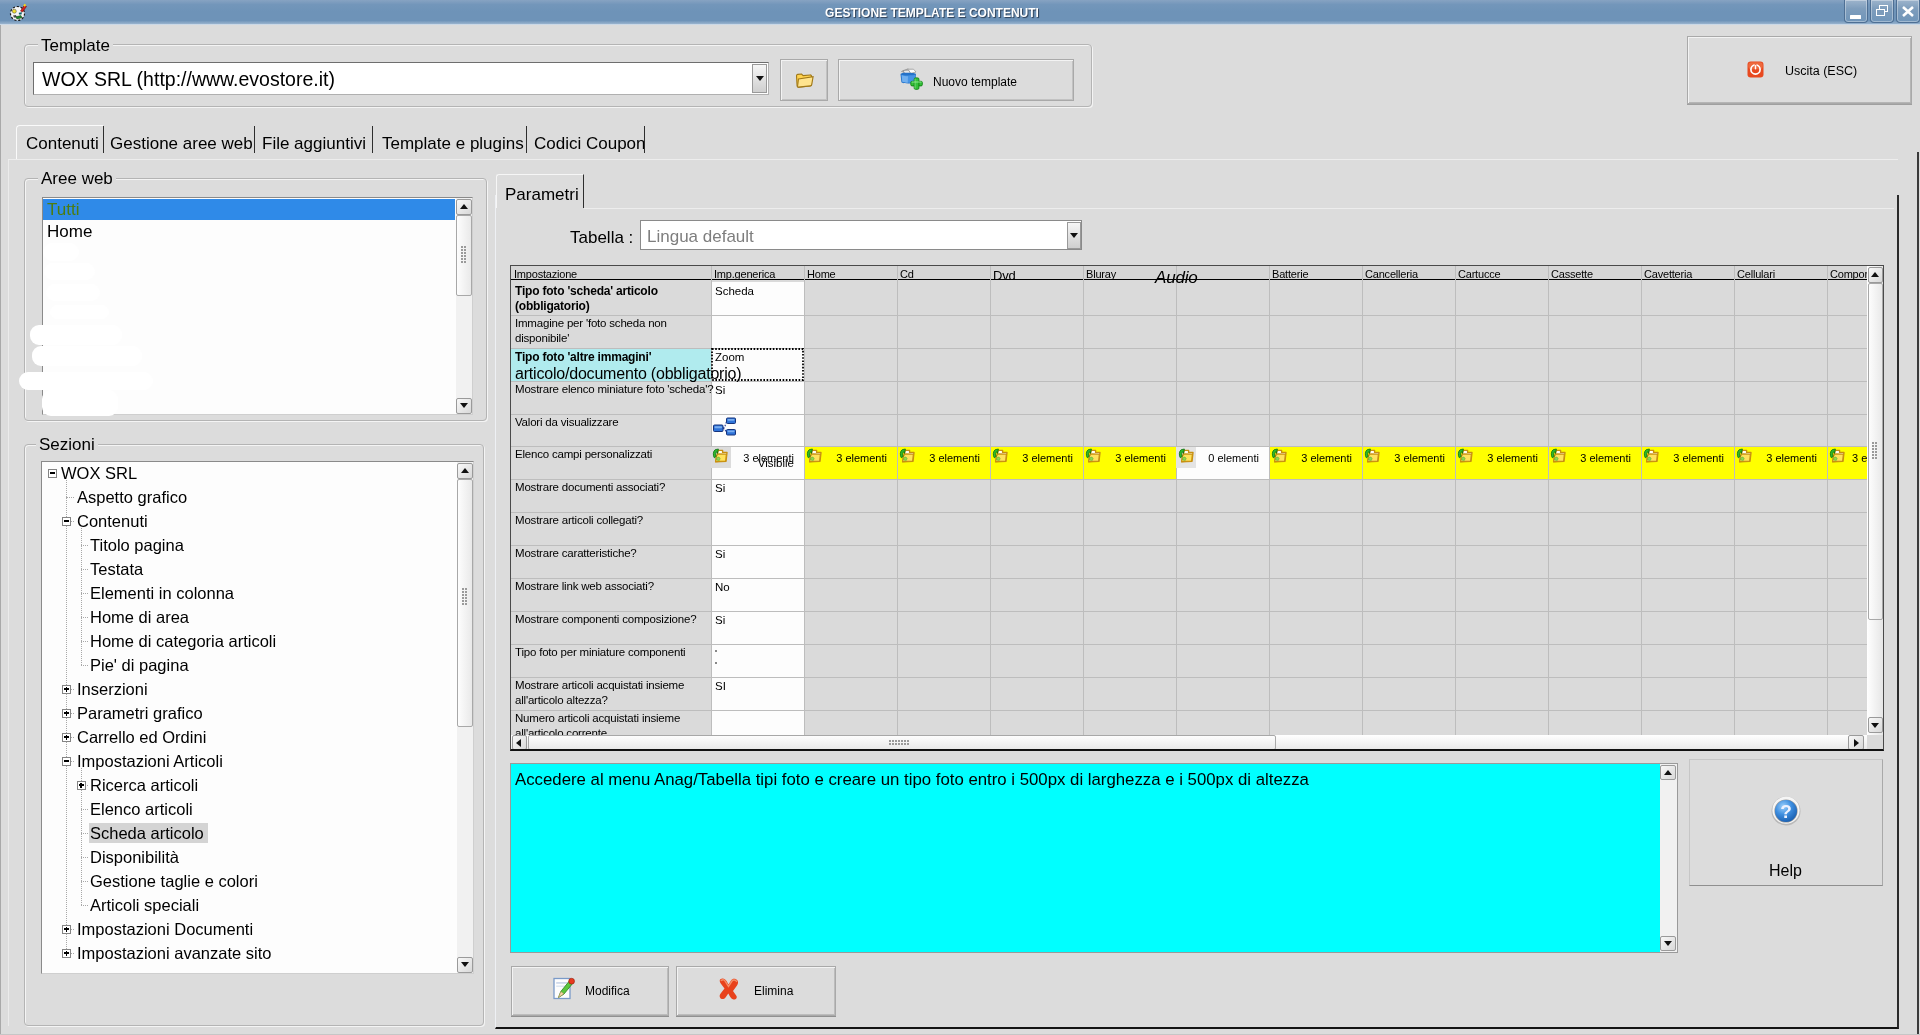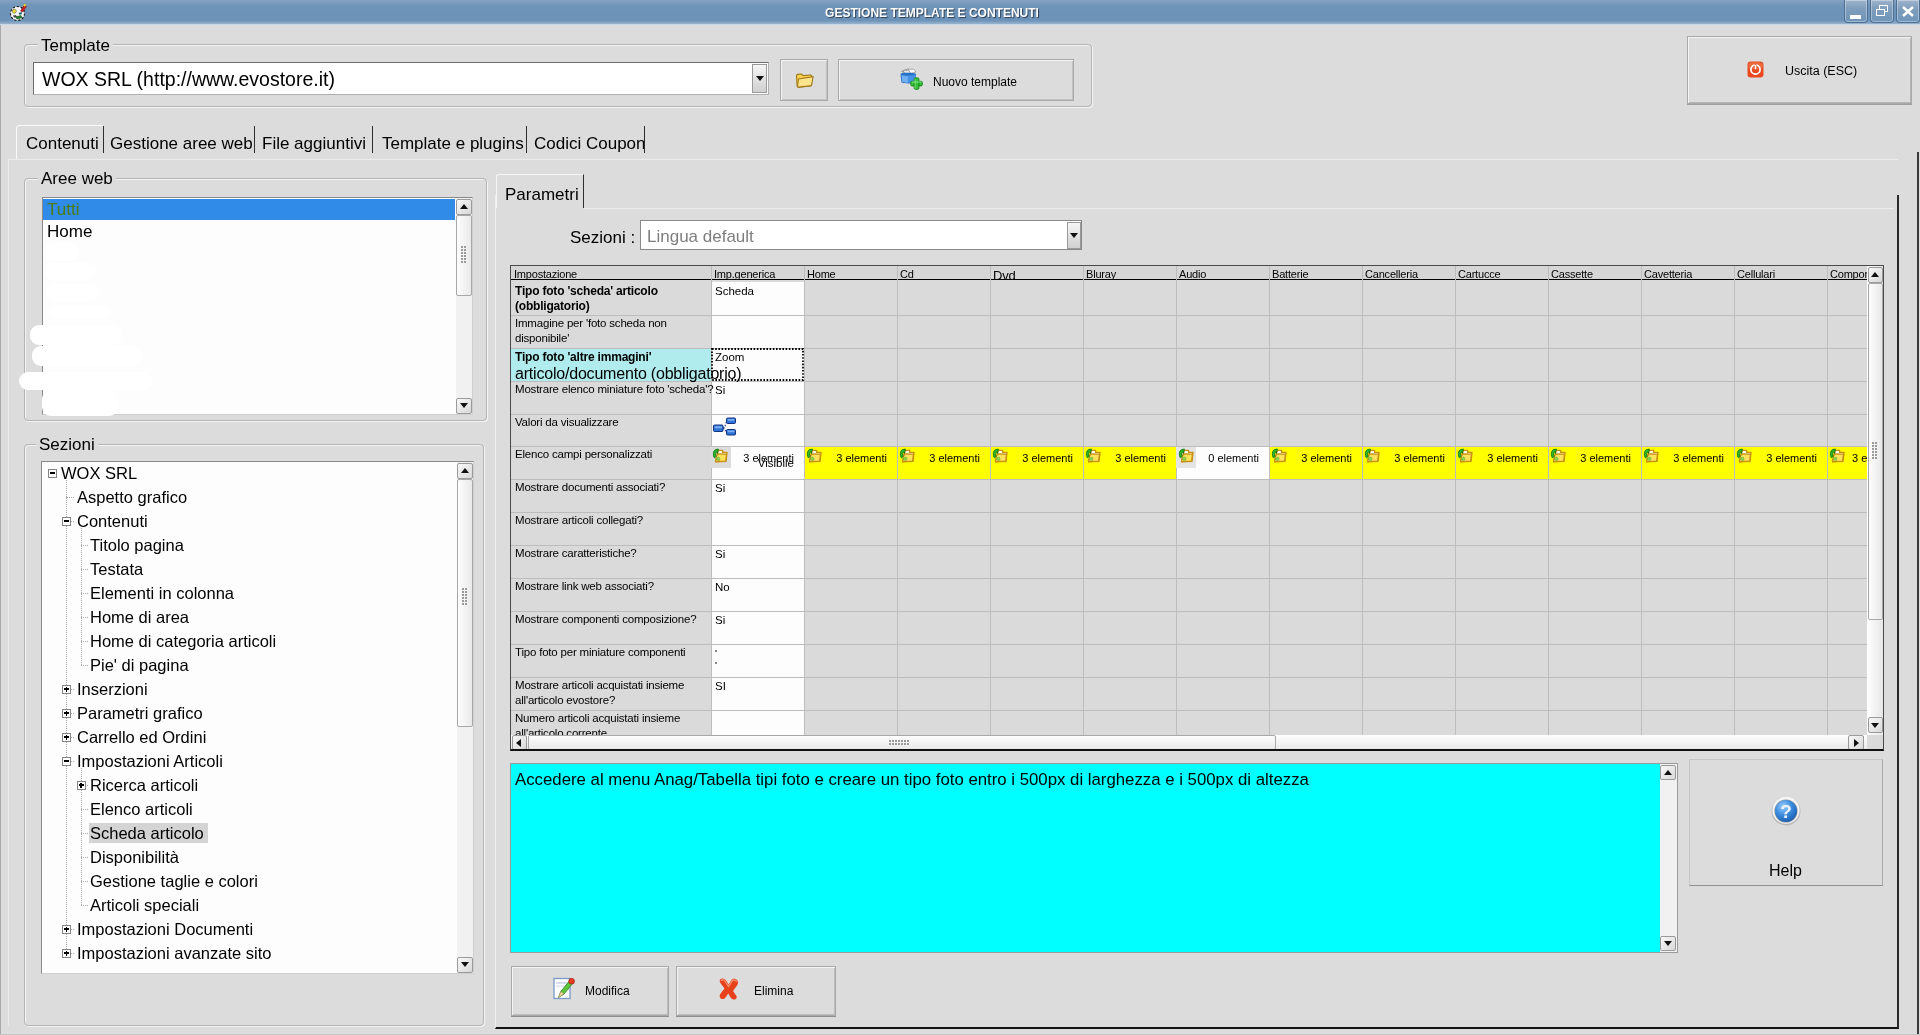--- a/index.html
+++ b/index.html
@@ -189,21 +189,21 @@
 <div class="a" style="left:65.9px;top:926.5px;width:1.4px;height:5px;background:#000;"></div>
 <div class="a" style="left:66px;top:953px;width:8px;height:1px;border-top:1px dotted #a8a8a8;"></div>
 <div class="t" style="left:77px;top:944px;font-size:16.5px;">Impostazioni avanzate sito</div>
 <div class="a" style="left:62.0px;top:948.5px;width:9px;height:9px;background:#fff;border:1px solid #848484;"></div>
 <div class="a" style="left:64.0px;top:952.4px;width:5px;height:1.4px;background:#000;"></div>
 <div class="a" style="left:65.9px;top:950.5px;width:1.4px;height:5px;background:#000;"></div>
 <div class="a" style="left:495px;top:195px;width:1404px;height:834px;border-left:1px solid #eef0f4;border-bottom:2.5px solid #141414;border-right:2.5px solid #2a2a2a;"></div>
 <div class="a" style="left:496px;top:174px;width:88px;height:34px;border-top:1px solid #f6f6f6;border-left:1px solid #f6f6f6;border-right:1.7px solid #2e2e2e;border-radius:3px 0 0 0;"></div>
 <div class="t" style="left:505px;top:185px;font-size:17px;">Parametri</div>
 <div class="a" style="left:584px;top:207.5px;width:1310px;height:1px;background:#ededed;"></div>
-<div class="t" style="left:570px;top:228px;font-size:17px;">Sezioni :</div>
+<div class="t" style="left:570px;top:228px;font-size:17px;">Tabella :</div>
 <div class="a" style="left:640px;top:220px;width:442px;height:30px;background:#fff;border:1px solid #8a8a8a;"></div>
 <div class="t" style="left:647px;top:227px;font-size:17px;color:#7e7e7e;">Lingua default</div>
 <div class="a" style="left:1066.5px;top:221.5px;width:14.5px;height:27px;background:linear-gradient(180deg,#f6f6f6,#cfcfcf);border:1px solid #999;"></div>
 <div class="a" style="left:1070px;top:232.5px;width:0;height:0;border-left:4px solid transparent;border-right:4px solid transparent;border-top:5px solid #111;"></div>
 <div class="a" style="left:510px;top:265px;width:1374px;height:486px;background:#dadada;border:1px solid #4a4a4a;border-bottom:2px solid #111;overflow:hidden;">
     <div class="a" style="left:200px;top:16px;width:93px;height:452.5px;background:#fdfdfd;"></div>
     <div class="a" style="left:293px;top:180px;width:372px;height:33px;background:#ffff00;"></div>
     <div class="a" style="left:665px;top:180px;width:93px;height:33px;background:#fdfdfd;"></div>
     <div class="a" style="left:758px;top:180px;width:598px;height:33px;background:#ffff00;"></div>
     <div class="a" style="left:0px;top:82px;width:200px;height:33px;background:#b0ebee;"></div>
@@ -233,21 +233,21 @@
     <div class="vl" style="left:1037px;top:0;height:468.5px;"></div>
     <div class="vl" style="left:1130px;top:0;height:468.5px;"></div>
     <div class="vl" style="left:1223px;top:0;height:468.5px;"></div>
     <div class="vl" style="left:1316px;top:0;height:468.5px;"></div>
     <div class="t" style="left:3px;top:2px;font-size:11px;letter-spacing:-0.2px;">Impostazione</div>
     <div class="t" style="left:203px;top:2px;font-size:11px;letter-spacing:-0.2px;">Imp.generica</div>
     <div class="t" style="left:296px;top:2px;font-size:11px;letter-spacing:-0.2px;">Home</div>
     <div class="t" style="left:389px;top:2px;font-size:11px;letter-spacing:-0.2px;">Cd</div>
     <div class="t" style="left:482px;top:2px;font-size:13px;letter-spacing:-0.2px;">Dvd</div>
     <div class="t" style="left:575px;top:2px;font-size:11px;letter-spacing:-0.2px;">Bluray</div>
-    <div class="t" style="left:668px;top:2px;font-size:11px;letter-spacing:-0.2px;">Audio</div>
+    <div class="t" style="left:644px;top:2px;font-size:17px;letter-spacing:-0.2px;font-style:italic;">Audio</div>
     <div class="t" style="left:761px;top:2px;font-size:11px;letter-spacing:-0.2px;">Batterie</div>
     <div class="t" style="left:854px;top:2px;font-size:11px;letter-spacing:-0.2px;">Cancelleria</div>
     <div class="t" style="left:947px;top:2px;font-size:11px;letter-spacing:-0.2px;">Cartucce</div>
     <div class="t" style="left:1040px;top:2px;font-size:11px;letter-spacing:-0.2px;">Cassette</div>
     <div class="t" style="left:1133px;top:2px;font-size:11px;letter-spacing:-0.2px;">Cavetteria</div>
     <div class="t" style="left:1226px;top:2px;font-size:11px;letter-spacing:-0.2px;">Cellulari</div>
     <div class="t" style="left:1319px;top:2px;font-size:11px;letter-spacing:-0.2px;">Compor</div>
     <div class="t" style="left:4px;top:18px;font-size:12px;letter-spacing:-0.2px;font-weight:bold;">Tipo foto 'scheda' articolo</div>
     <div class="t" style="left:4px;top:33px;font-size:12px;letter-spacing:-0.2px;font-weight:bold;">(obbligatorio)</div>
     <div class="t" style="left:204px;top:19px;font-size:11.5px;">Scheda</div>
@@ -372,21 +372,21 @@
     <div class="t" style="left:4px;top:281px;font-size:11.5px;letter-spacing:-0.2px;">Mostrare caratteristiche?</div>
     <div class="t" style="left:204px;top:282px;font-size:11.5px;">Si</div>
     <div class="t" style="left:4px;top:314px;font-size:11.5px;letter-spacing:-0.2px;">Mostrare link web associati?</div>
     <div class="t" style="left:204px;top:315px;font-size:11.5px;">No</div>
     <div class="t" style="left:4px;top:347px;font-size:11.5px;letter-spacing:-0.2px;">Mostrare componenti composizione?</div>
     <div class="t" style="left:204px;top:348px;font-size:11.5px;">Si</div>
     <div class="t" style="left:4px;top:380px;font-size:11.5px;letter-spacing:-0.2px;">Tipo foto per miniature componenti</div>
     <div class="a" style="left:204px;top:384px;width:2px;height:2px;background:#888;"></div>
     <div class="a" style="left:204px;top:396px;width:2px;height:2px;background:#888;"></div>
     <div class="t" style="left:4px;top:413px;font-size:11.5px;letter-spacing:-0.2px;">Mostrare articoli acquistati insieme</div>
-    <div class="t" style="left:4px;top:428px;font-size:11.5px;letter-spacing:-0.2px;">all'articolo evostore?</div>
+    <div class="t" style="left:4px;top:428px;font-size:11.5px;letter-spacing:-0.2px;">all'articolo altezza?</div>
     <div class="t" style="left:204px;top:414px;font-size:11.5px;">SI</div>
     <div class="t" style="left:4px;top:446px;font-size:11.5px;letter-spacing:-0.2px;">Numero articoli acquistati insieme</div>
     <div class="t" style="left:4px;top:461px;font-size:11.5px;letter-spacing:-0.2px;">all'articolo corrente</div>
     <div class="a" style="left:0;top:468.5px;width:1356px;height:16px;background:linear-gradient(180deg,#ffffff,#e6e6e6);"></div>
     <div class="sbbtn" style="left:0.5px;top:469px;width:15.5px;height:15px;"></div>
     <div class="tri" style="left:5px;top:472.5px;border-top:4px solid transparent;border-bottom:4px solid transparent;border-right:5px solid #111;"></div>
     <div class="sbbtn" style="left:1337px;top:469px;width:15.5px;height:15px;"></div>
     <div class="tri" style="left:1343px;top:472.5px;border-top:4px solid transparent;border-bottom:4px solid transparent;border-left:5px solid #111;"></div>
     <div class="thumbh" style="left:17px;top:469px;width:748px;height:15px;"></div>
     <div class="a" style="left:378px;top:473.5px;width:21px;height:6px;background-image:radial-gradient(circle at 1px 1px,#9a9a9a 35%,transparent 40%);background-size:3px 3px;"></div>

